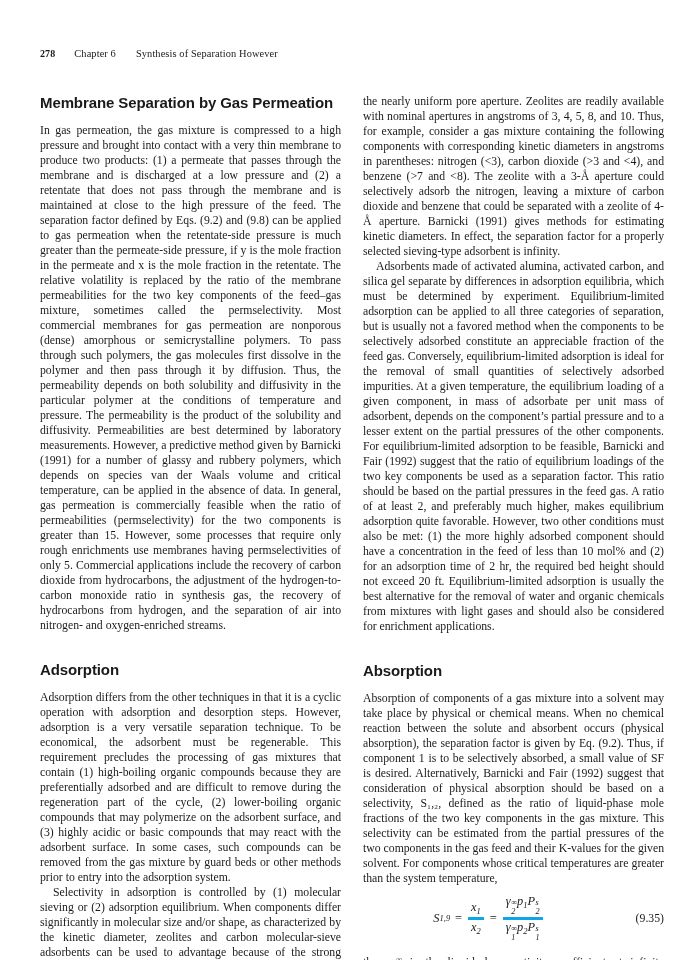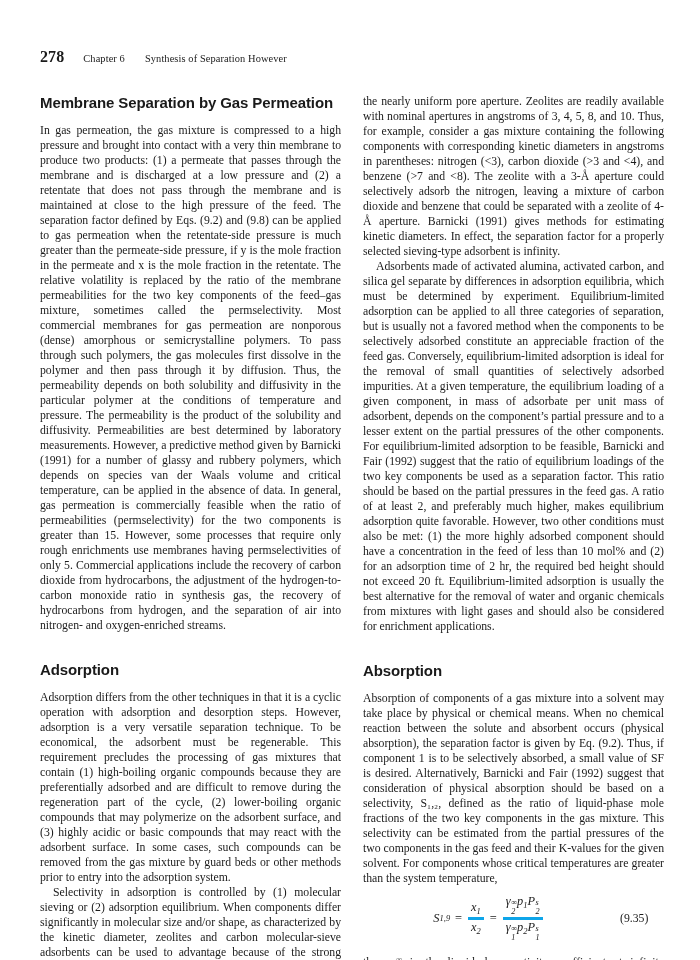--- a/index.html
+++ b/index.html
@@ -26,21 +26,21 @@
   .running-head {
     display: flex;
     align-items: baseline;
     font-size: 10.4px;
     letter-spacing: 0.1px;
     margin: 0 0 32px 0;
     height: 14px;
   }
   .folio {
     font-weight: bold;
-    font-size: 16px;
+    font-size: 10px;
     margin-right: 19px;
   }
   .rh-chapter {
     margin-right: 20px;
   }
   .rh-title {
     white-space: nowrap;
   }
   .columns {
     display: flex;
@@ -84,21 +84,21 @@
   .eqn-body {
     flex: 1 1 auto;
     display: flex;
     align-items: center;
     justify-content: center;
     padding-right: 6px;
   }
   .eqn-num {
     flex: 0 0 auto;
     width: 44px;
-    text-align: left;
+    text-align: right;
     font-size: 11.75px;
   }
   .math {
     font-family: "Liberation Serif", "DejaVu Serif", serif;
     font-style: italic;
     font-size: 12.4px;
     display: inline-flex;
     align-items: center;
   }
   .mvar { font-style: italic; }

